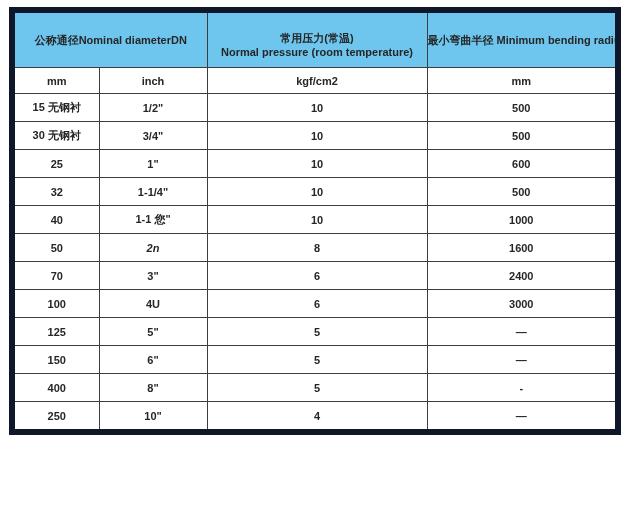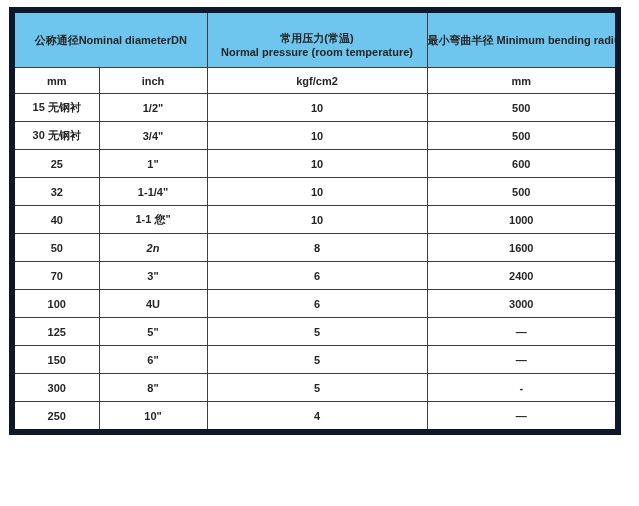--- a/index.html
+++ b/index.html
@@ -148,21 +148,21 @@
         <td>5</td>
         <td>—</td>
       </tr>
       <tr>
         <td>150</td>
         <td>6"</td>
         <td>5</td>
         <td>—</td>
       </tr>
       <tr>
-        <td>300</td>
+        <td>400</td>
         <td>8"</td>
         <td>5</td>
         <td>-</td>
       </tr>
       <tr>
         <td>250</td>
         <td>10"</td>
         <td>4</td>
         <td>—</td>
       </tr>

